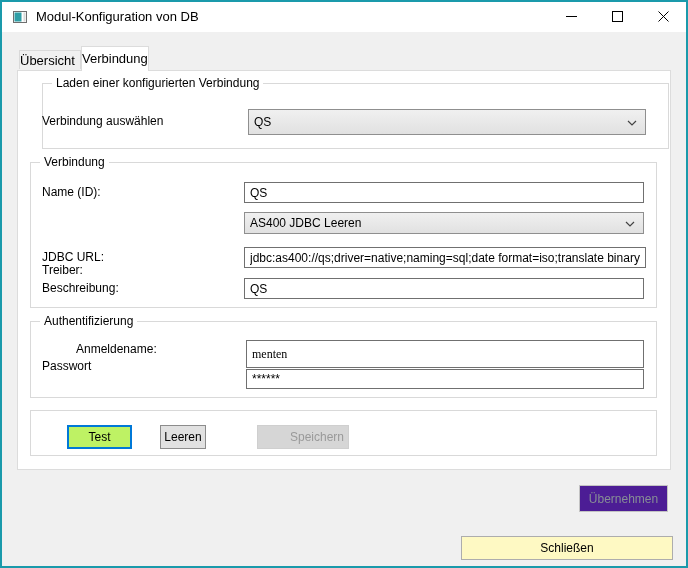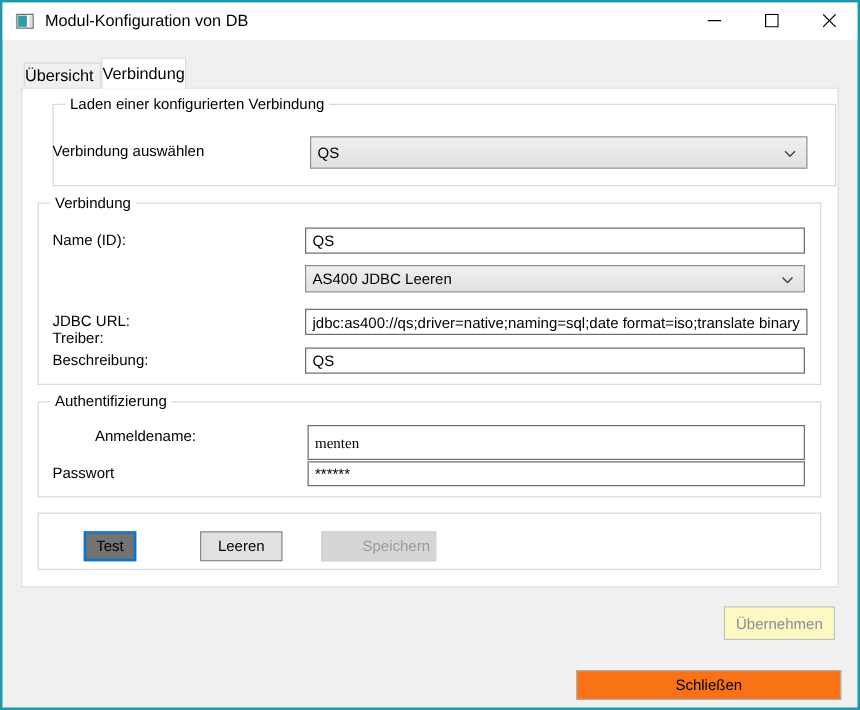--- a/index.html
+++ b/index.html
@@ -27,25 +27,25 @@
   .g-conn{left:28px;top:153px;width:627px;height:153px;}
   .g-auth{left:28px;top:312px;width:627px;height:84px;}
   
   .flabel{position:absolute;left:40px;height:16px;line-height:16px;font-size:12px;color:#000;z-index:5;}
   .tbox{position:absolute;z-index:5;font-size:12px;color:#000;background:#ffffff;border:1px solid #707070;padding:1px 5px;}
   .combo{position:absolute;z-index:5;display:flex;align-items:center;background:linear-gradient(#f0f0f0,#e1e1e1);border:1px solid #8f8f8f;padding:0 5px;font-size:12px;color:#000;cursor:default;}
   .combo .combo-text{flex:1;overflow:hidden;white-space:nowrap;}
   .combo .chev{flex:0 0 auto;margin-right:3px;}
   
   .btn{position:absolute;font-size:12px;color:#000;background:#e1e1e1;border:1px solid #8c8c8c;padding:0;z-index:6;}
-  .btn-test{left:65px;top:423px;width:42px;height:24px;background:#737373;border:1px solid #0078d7;box-shadow:inset 0 0 0 1px #0078d7;}
-  .btn-clear{left:158px;top:423px;width:66px;height:24px;}
+  .btn-test{left:65px;top:423px;width:65px;height:24px;background:#bef264;border:1px solid #0078d7;box-shadow:inset 0 0 0 1px #0078d7;}
+  .btn-clear{left:158px;top:423px;width:46px;height:24px;}
   .btn-save{left:255px;top:423px;width:92px;height:24px;background:#d6d6d6;border:1px solid #cfcfcf;color:#9a9a9a;padding-left:28px;}
-  .btn-apply{left:577px;top:483px;width:89px;height:27px;background:#fef9c3;border:1px solid #c3c3c3;color:#878e96;}
-  .btn-close-dlg{left:459px;top:534px;width:212px;height:24px;background:#f97316;border:1px solid #adadad;}
+  .btn-apply{left:577px;top:483px;width:89px;height:27px;background:#4c1d95;border:1px solid #c3c3c3;color:#878e96;}
+  .btn-close-dlg{left:459px;top:534px;width:212px;height:24px;background:#fef9c3;border:1px solid #adadad;}
 </style>
 </head>
 <body>
 
 <div class="window">
 
   <div class="titlebar">
     <span class="app-icon">
       <svg width="16" height="16" viewBox="0 0 16 16">
         <rect x="1.5" y="2.5" width="13" height="11" fill="#ffffff" stroke="#6e6e6e"></rect>
@@ -113,21 +113,21 @@
   <span class="flabel" style="top:247px;">JDBC URL:</span>
   <input class="tbox" style="left: 242px; top: 245px; width: 402px; height: 21px;" value="jdbc:as400://qs;driver=native;naming=sql;date format=iso;translate binary">
   <span class="flabel" style="top:278px;">Beschreibung:</span>
   <input class="tbox" style="left: 242px; top: 276px; width: 400px; height: 21px;" value="QS">
 
   <fieldset class="group g-auth">
     <legend>Authentifizierung</legend>
   </fieldset>
   <span class="flabel" style="top:339px;margin-left:34px;">Anmeldename:</span>
   <input class="tbox" style="left: 244px; top: 338px; width: 398px; height: 28px; font-family: Liberation Serif, serif;" value="menten">
-  <span class="flabel" style="top:368px;text-align:center;">Passwort</span>
+  <span class="flabel" style="top:356px;text-align:center;">Passwort</span>
   <input class="tbox" style="left: 244px; top: 367px; width: 398px; height: 20px;" value="******">
 
   <div class="btn-group"></div>
   <button class="btn btn-test">Test</button>
   <button class="btn btn-clear">Leeren</button>
   <button class="btn btn-save" disabled="">Speichern</button>
 
   <button class="btn btn-apply" disabled="">Übernehmen</button>
   <button class="btn btn-close-dlg">Schließen</button>
 

